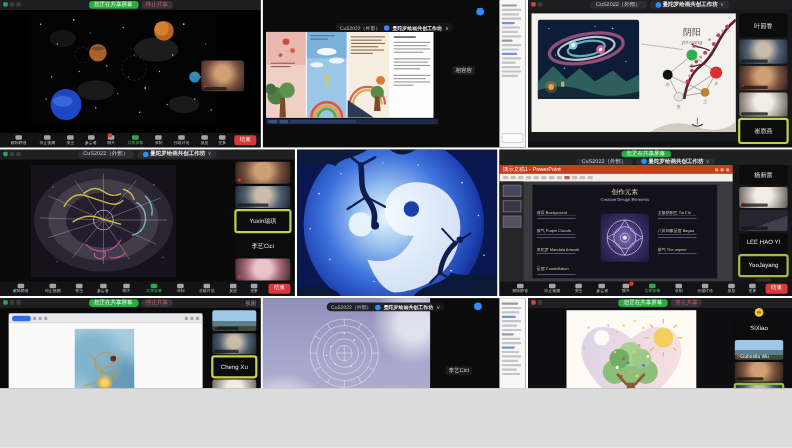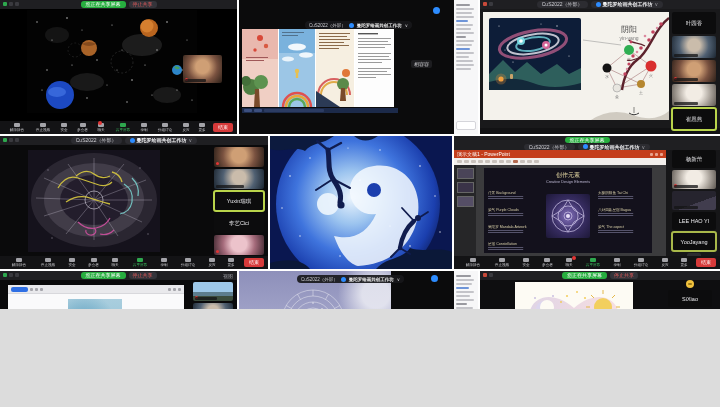--- a/index.html
+++ b/index.html
@@ -1,16 +1,16 @@
 <!DOCTYPE html>
 <html><head>
 <meta charset="utf-8">
 <style>
   html,body{margin:0;padding:0;background:#dcdcdc;font-family:"Liberation Sans",sans-serif;}
-  .stage{position:relative;width:720px;height:309px;background:#ffffff;overflow:hidden;}
+  .stage{position:relative;width:720px;height:353px;background:#ffffff;overflow:hidden;}
   .cell{position:absolute;overflow:hidden;background:#161618;}
   
   .topbar{position:absolute;top:0;left:0;right:0;height:9px;background:#1f1f22;display:flex;align-items:center;justify-content:center;gap:3px;z-index:5;}
   .winctl{position:absolute;left:3px;top:2px;display:flex;gap:2px;}
   .winctl i{width:4px;height:4px;border-radius:1px;background:#3a3a3f;display:block;}
   .winctl i.g{background:#2ea84e;}
   .pill-green{background:#27ae3f;color:#fff;font-size:5px;line-height:7px;height:7px;padding:0 5px;border-radius:3px;white-space:nowrap;}
   .pill-stop{background:#34343a;color:#e05a5a;font-size:5px;line-height:7px;height:7px;padding:0 4px;border-radius:3px;white-space:nowrap;}
   .hpill{background:#2c2c31;color:#cfcfd4;font-size:5px;line-height:7px;height:7px;padding:0 5px;border-radius:4px;white-space:nowrap;display:flex;align-items:center;gap:2px;}
   .hpill b{color:#f0f0f2;font-size:5px;}

